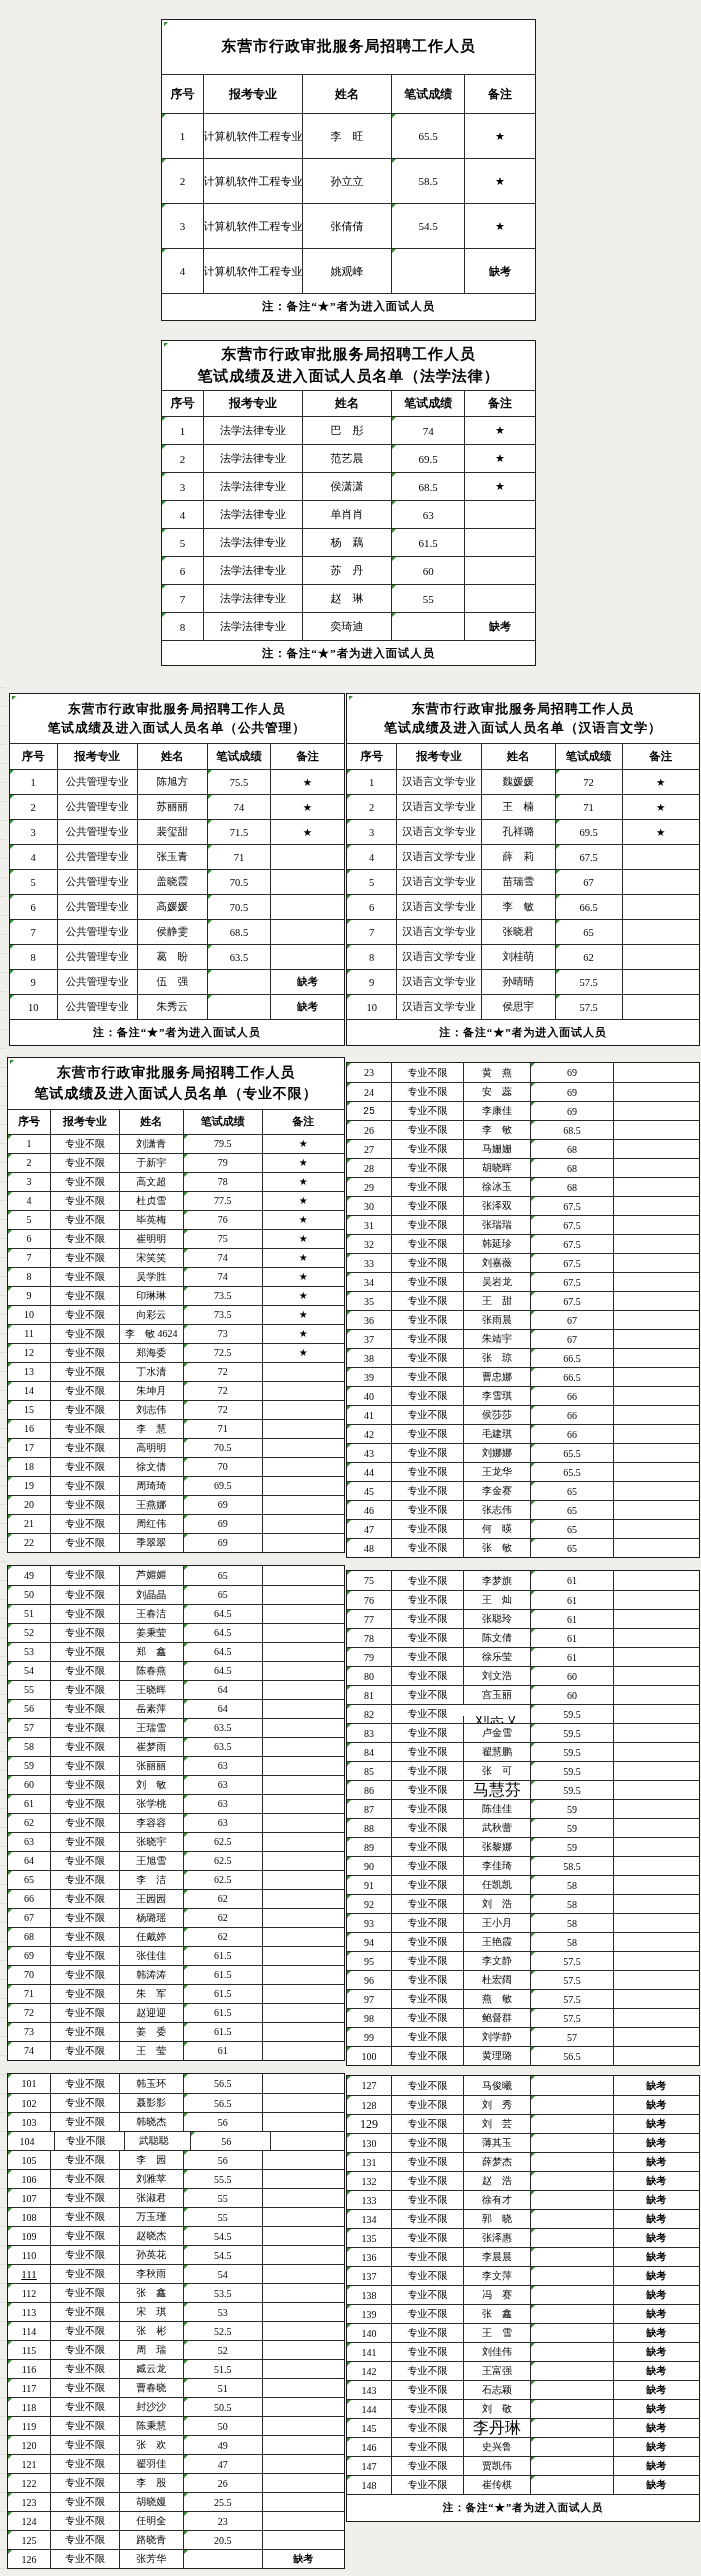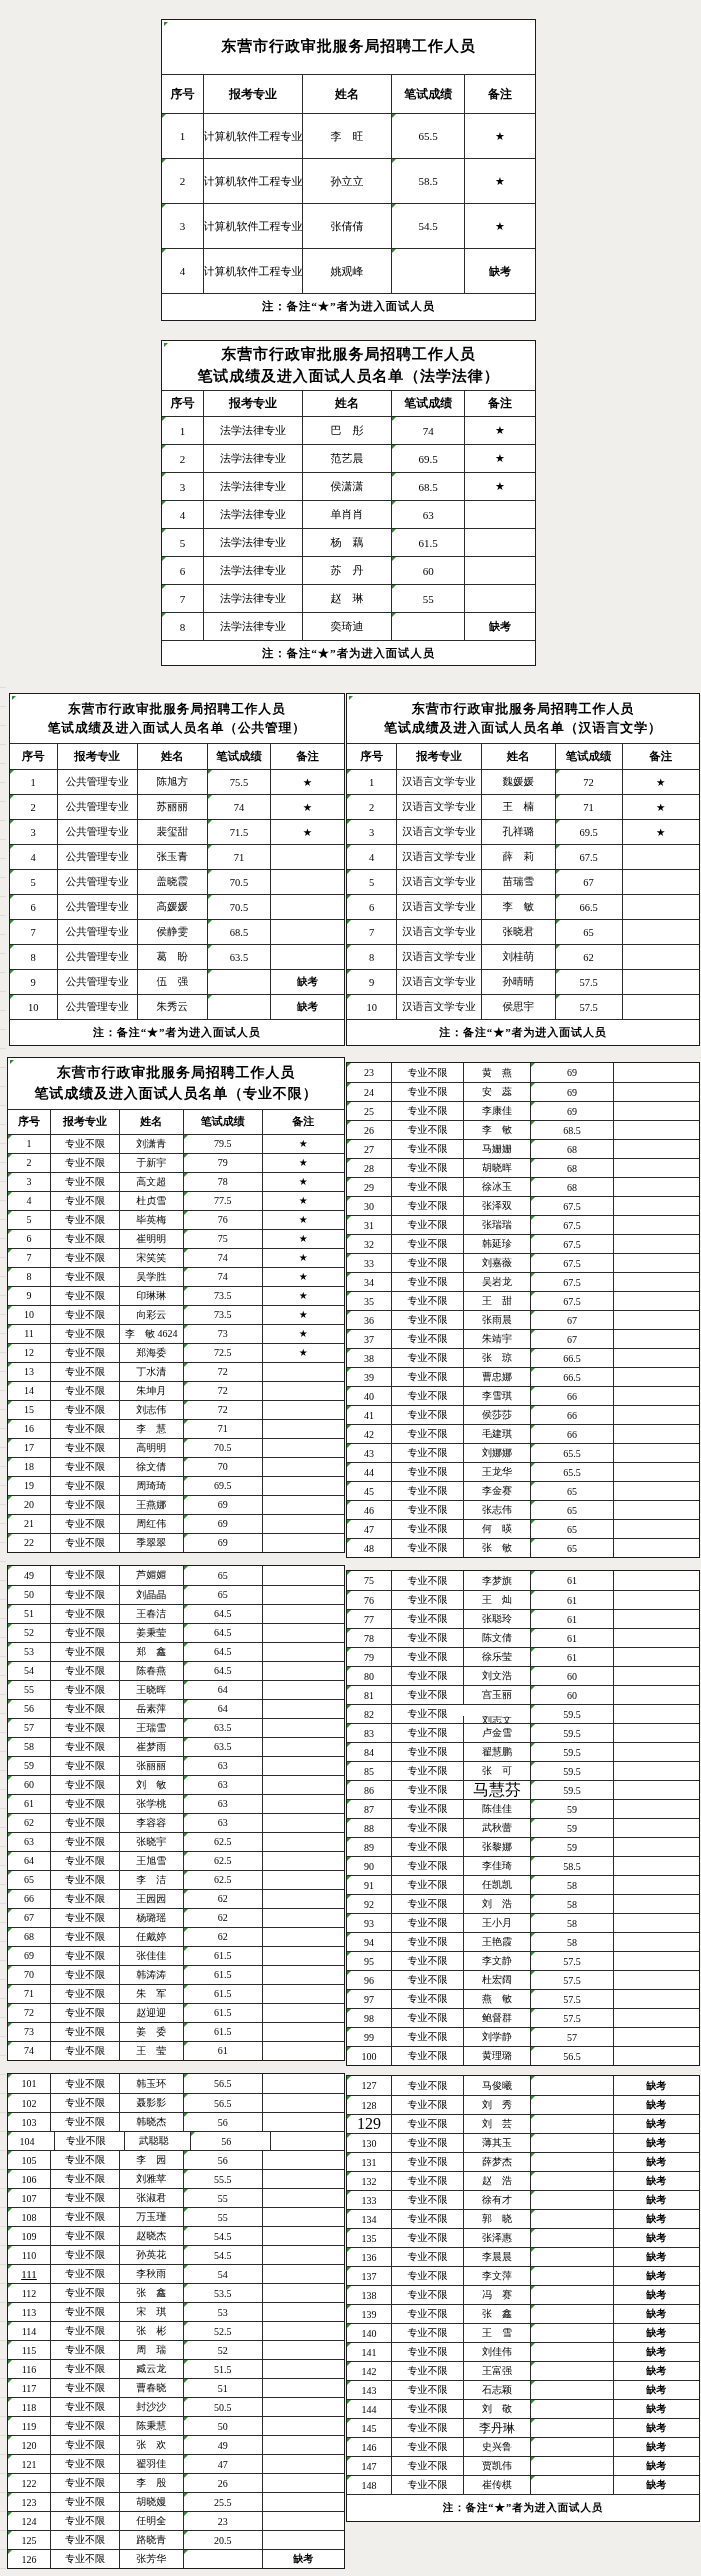--- a/index.html
+++ b/index.html
@@ -886,21 +886,21 @@
         <div class="cell" style="width: 24.5%; font-size: 10px;"></div>
       </div>
       <div class="drow" style="height: 19px;">
         <div class="cell mark" style="width: 12.5%; font-size: 10px;">24</div>
         <div class="cell" style="width: 20.5%; font-size: 10px;">专业不限</div>
         <div class="cell" style="width: 19%; font-size: 10px;">安　蕊</div>
         <div class="cell mark" style="width: 23.5%; font-size: 10px;">69</div>
         <div class="cell" style="width: 24.5%; font-size: 10px;"></div>
       </div>
       <div class="drow" style="height: 19px;">
-        <div class="cell mark" style="width: 12.5%; font-size: 10px;">25</div>
+        <div class="cell mark" style="width: 12.5%; font-size: 10px; font-family: Liberation Mono, monospace;">25</div>
         <div class="cell" style="width: 20.5%; font-size: 10px;">专业不限</div>
         <div class="cell" style="width: 19%; font-size: 10px;">李康佳</div>
         <div class="cell mark" style="width: 23.5%; font-size: 10px;">69</div>
         <div class="cell" style="width: 24.5%; font-size: 10px;"></div>
       </div>
       <div class="drow" style="height: 19px;">
         <div class="cell mark" style="width: 12.5%; font-size: 10px;">26</div>
         <div class="cell" style="width: 20.5%; font-size: 10px;">专业不限</div>
         <div class="cell" style="width: 19%; font-size: 10px;">李　敏</div>
         <div class="cell mark" style="width: 23.5%; font-size: 10px;">68.5</div>
@@ -1107,21 +1107,21 @@
       <div class="drow" style="height: 19px;">
         <div class="cell mark" style="width: 12.5%; font-size: 10px;">81</div>
         <div class="cell" style="width: 20.5%; font-size: 10px;">专业不限</div>
         <div class="cell" style="width: 19%; font-size: 10px;">宫玉丽</div>
         <div class="cell mark" style="width: 23.5%; font-size: 10px;">60</div>
         <div class="cell" style="width: 24.5%; font-size: 10px;"></div>
       </div>
       <div class="drow" style="height: 19px;">
         <div class="cell mark" style="width: 12.5%; font-size: 10px;">82</div>
         <div class="cell" style="width: 20.5%; font-size: 10px;">专业不限</div>
-        <div class="cell" style="width: 19%; font-size: 10px; margin-top: 11px;">刘志文</div>
+        <div class="cell" style="width: 19%; font-size: 15px; margin-top: 11px;">刘志文</div>
         <div class="cell mark" style="width: 23.5%; font-size: 10px;">59.5</div>
         <div class="cell" style="width: 24.5%; font-size: 10px;"></div>
       </div>
       <div class="drow" style="height: 19px;">
         <div class="cell mark" style="width: 12.5%; font-size: 10px;">83</div>
         <div class="cell" style="width: 20.5%; font-size: 10px;">专业不限</div>
         <div class="cell" style="width: 19%; font-size: 10px;">卢金雪</div>
         <div class="cell mark" style="width: 23.5%; font-size: 10px;">59.5</div>
         <div class="cell" style="width: 24.5%; font-size: 10px;"></div>
       </div>
@@ -1254,21 +1254,21 @@
         <div class="cell kq" style="width: 24.5%; font-size: 10px;">缺考</div>
       </div>
       <div class="drow" style="height: 19px;">
         <div class="cell mark" style="width: 12.5%; font-size: 10px;">128</div>
         <div class="cell" style="width: 20.5%; font-size: 10px;">专业不限</div>
         <div class="cell" style="width: 19%; font-size: 10px;">刘　秀</div>
         <div class="cell mark" style="width: 23.5%; font-size: 10px;"></div>
         <div class="cell kq" style="width: 24.5%; font-size: 10px;">缺考</div>
       </div>
       <div class="drow" style="height: 19px;">
-        <div class="cell mark" style="width: 12.5%; font-size: 16px;">129</div>
+        <div class="cell mark" style="width: 12.5%; font-size: 12px;">129</div>
         <div class="cell" style="width: 20.5%; font-size: 10px;">专业不限</div>
         <div class="cell" style="width: 19%; font-size: 10px;">刘　芸</div>
         <div class="cell mark" style="width: 23.5%; font-size: 10px;"></div>
         <div class="cell kq" style="width: 24.5%; font-size: 10px;">缺考</div>
       </div>
       <div class="drow" style="height: 19px;">
         <div class="cell mark" style="width: 12.5%; font-size: 10px;">130</div>
         <div class="cell" style="width: 20.5%; font-size: 10px;">专业不限</div>
         <div class="cell" style="width: 19%; font-size: 10px;">薄其玉</div>
         <div class="cell mark" style="width: 23.5%; font-size: 10px;"></div>
@@ -1368,21 +1368,21 @@
       <div class="drow" style="height: 19px;">
         <div class="cell mark" style="width: 12.5%; font-size: 10px;">144</div>
         <div class="cell" style="width: 20.5%; font-size: 10px;">专业不限</div>
         <div class="cell" style="width: 19%; font-size: 10px;">刘　敬</div>
         <div class="cell mark" style="width: 23.5%; font-size: 10px;"></div>
         <div class="cell kq" style="width: 24.5%; font-size: 10px;">缺考</div>
       </div>
       <div class="drow" style="height: 19px;">
         <div class="cell mark" style="width: 12.5%; font-size: 10px;">145</div>
         <div class="cell" style="width: 20.5%; font-size: 10px;">专业不限</div>
-        <div class="cell" style="width: 19%; font-size: 12px;">李丹琳</div>
+        <div class="cell" style="width: 19%; font-size: 16px;">李丹琳</div>
         <div class="cell mark" style="width: 23.5%; font-size: 10px;"></div>
         <div class="cell kq" style="width: 24.5%; font-size: 10px;">缺考</div>
       </div>
       <div class="drow" style="height: 19px;">
         <div class="cell mark" style="width: 12.5%; font-size: 10px;">146</div>
         <div class="cell" style="width: 20.5%; font-size: 10px;">专业不限</div>
         <div class="cell" style="width: 19%; font-size: 10px;">史兴鲁</div>
         <div class="cell mark" style="width: 23.5%; font-size: 10px;"></div>
         <div class="cell kq" style="width: 24.5%; font-size: 10px;">缺考</div>
       </div>

